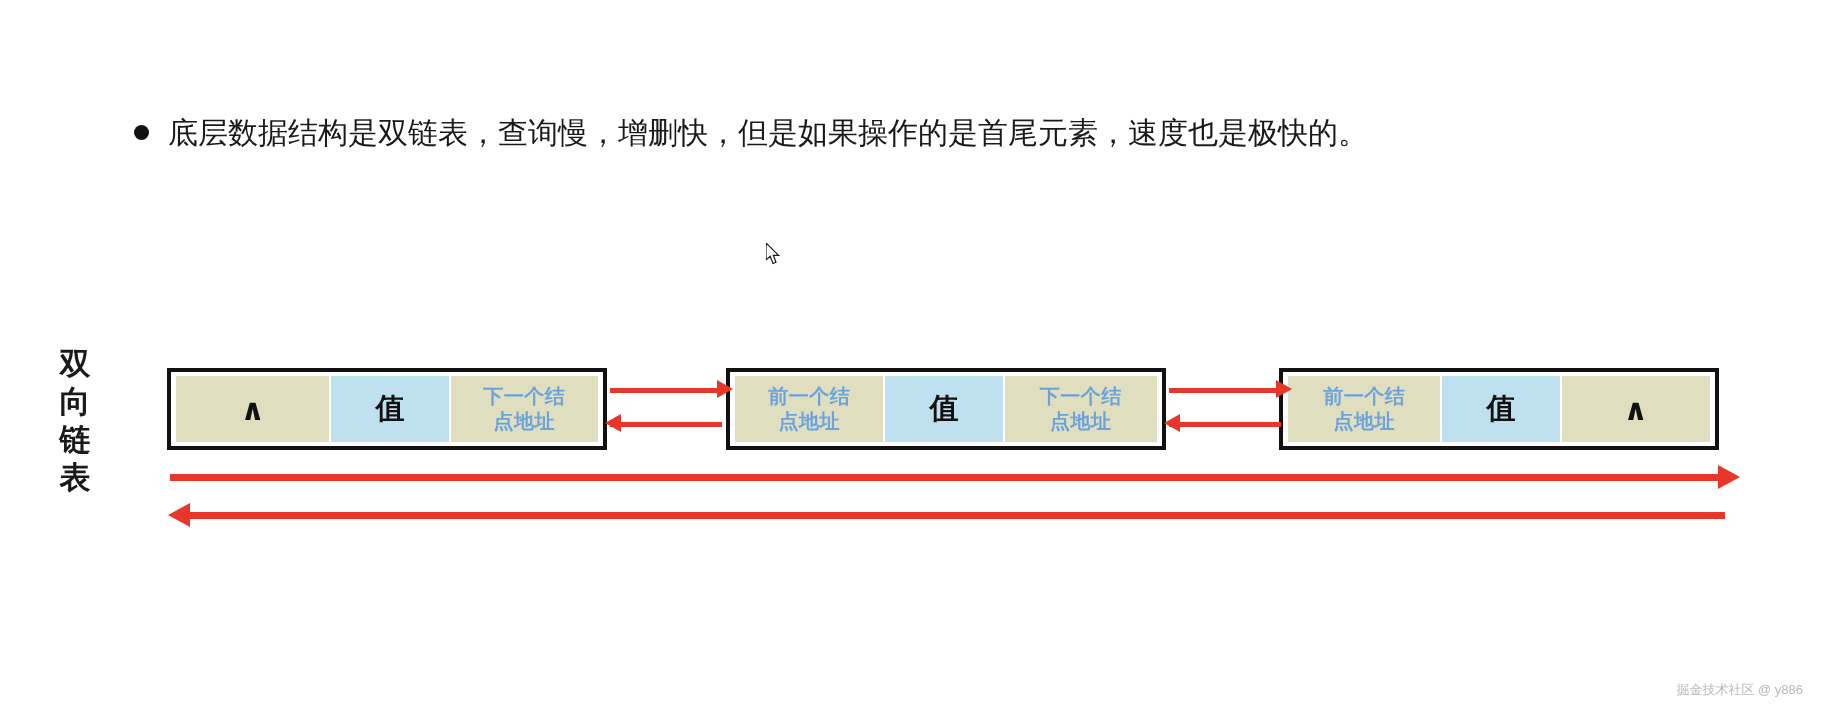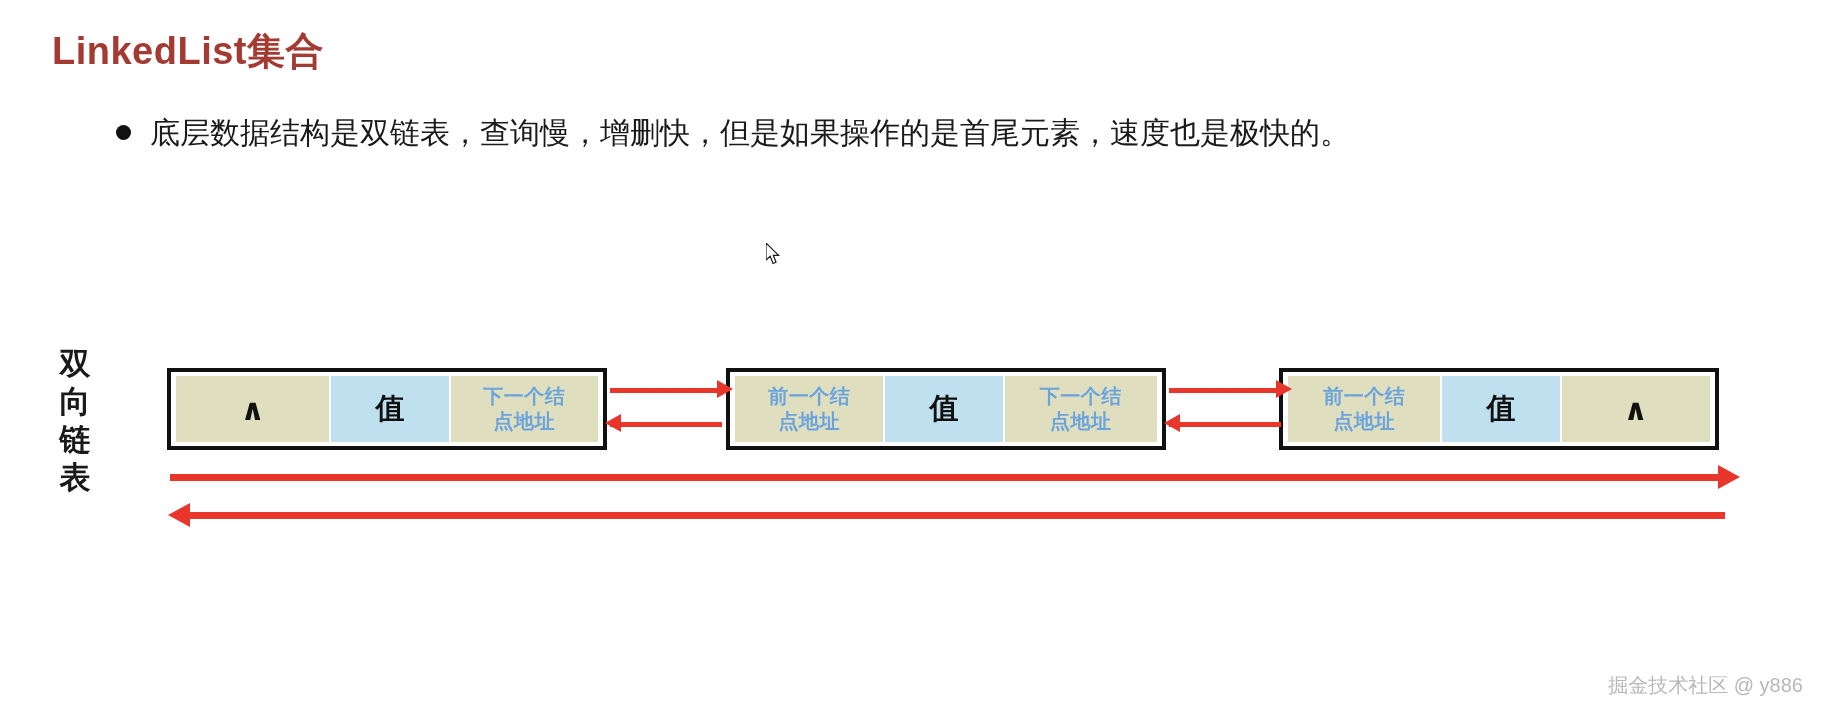--- a/index.html
+++ b/index.html
@@ -13,21 +13,21 @@
 
   
   .title {
     position: absolute; left: 52px; top: 26px;
     font-size: 38px; font-weight: 700;
     color: #a33b33; letter-spacing: 0.5px;
     white-space: nowrap;
   }
 
   
-  .bullets { position: absolute; left: 116px; top: 112px; width: 1600px; }
+  .bullets { position: absolute; left: 134px; top: 112px; width: 1600px; }
   .bullet-row { display: flex; align-items: flex-start; margin-bottom: 14px; }
   .bullet-dot {
     width: 15px; height: 15px; border-radius: 50%;
     background: #111; flex: 0 0 auto;
     margin-top: 13px; margin-right: 19px;
   }
   .bullet-text {
     font-size: 30px; line-height: 42px; color: #1a1a1a;
     white-space: nowrap; font-weight: 400;
   }
@@ -110,29 +110,28 @@
   .h-long-fwd { left: 1718px; top: 105px; border-top: 12px solid transparent; border-bottom: 12px solid transparent; border-left: 22px solid #e8362a; }
   .long-back  { left: 180px; top: 152px; width: 1545px; height: 7px; }
   .h-long-back{ left: 168px; top: 143px; border-top: 12px solid transparent; border-bottom: 12px solid transparent; border-right: 22px solid #e8362a; }
 
   
   .cursor { position: absolute; left: 766px; top: 243px; width: 16px; height: 22px; }
 
   
   .watermark {
     position: absolute; right: 26px; bottom: 16px;
-    font-size: 20px; color: #b8b8b8; white-space: nowrap; text-align: right;
+    font-size: 13px; color: #b8b8b8; white-space: nowrap; text-align: right;
   }
 </style>
 </head>
 <body>
 
 <div class="slide">
 
-  <div class="title">LinkedList集合</div>
 
   <div class="bullets">
     <div class="bullet-row">
       <div class="bullet-dot"></div>
       <div class="bullet-text">底层数据结构是双链表，查询慢，增删快，但是如果操作的是首尾元素，速度也是极快的。</div>
     </div>
   </div>
 
   <div class="vlabel">
     <span>双</span>

